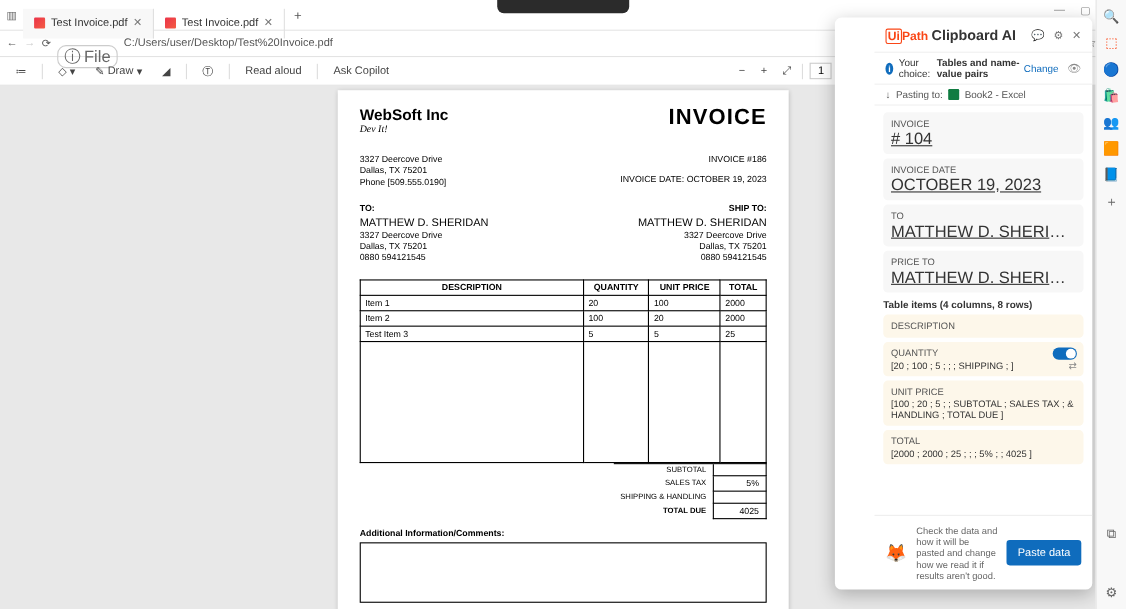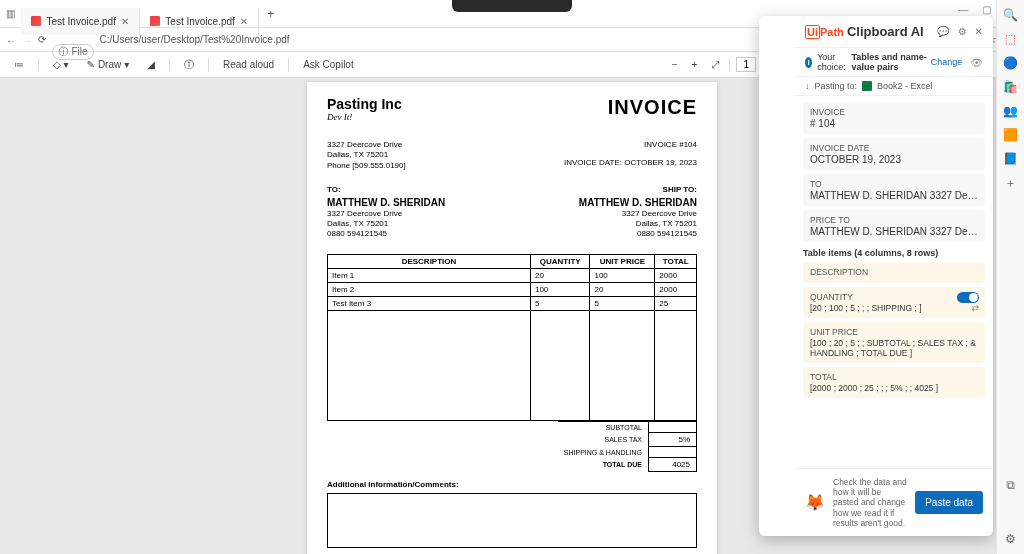--- a/index.html
+++ b/index.html
@@ -10,21 +10,21 @@
   .tab { display: flex; align-items: center; padding: 0 10px; height: 100%; border-right: 1px solid #e0e0e0; font-size: 10px; color: #333; min-width: 108px; gap:5px;margin-top:15px;}
   .tab-icon { width: 10px; height: 10px; background: linear-gradient(135deg, #eb3349, #f45c43); border-radius:1px;}
   .tab .close { margin-left: auto; color:#777; }
   .tab.active { background:#f8f8f8;}
   .new-tab { padding: 0 8px; color:#555; font-size:12px;}
   
   
   .url-bar { height: 24px; background:#fff; display:flex; align-items:center; padding:0 6px; gap:6px; border-bottom:1px solid #e0e0e0;}
   .url-bar .icon { color:#555; font-size:10px; }
   .url-text { font-size:10px; color:#555; flex:1;}
-  .file-pill { font-size:10px; border:1px solid #ccc; padding:0 5px; border-radius:8px; color:#666;margin-top:24px;}
+  .file-pill { font-size:15px; border:1px solid #ccc; padding:0 5px; border-radius:8px; color:#666;margin-top:24px;}
   .url-right { display:flex; gap:10px; color:#666; font-size:11px;}
   
   
   .pdf-toolbar { height:26px; background:#fff; display:flex; align-items:center; padding:0 10px; gap:10px; font-size:10px; color:#444; border-bottom:1px solid #e0e0e0;}
   .tb-sep { width:1px; height:14px; background:#ddd; }
   .tb-btn { padding:0 4px; cursor:pointer; display:flex; align-items:center; gap:3px;}
   .pdf-toolbar .mid { margin-left:300px; display:flex; align-items:center; gap:6px;}
   .page-input { width:20px; text-align:center; border:1px solid #ccc; font-size:10px; padding:1px;}
   
   
@@ -34,21 +34,21 @@
   .inv-header { display:flex; justify-content:space-between;}
   .inv-header .left .company { font-weight:bold; font-size:14px;}
   .inv-header .left .tagline { font-style:italic; font-size:9px;font-family:Liberation Serif, serif;}
   .inv-header .right .invoice-title { font-weight:bold; font-size:20px; letter-spacing:1px;}
   .inv-addr-row { display:flex; justify-content:space-between; margin-top:18px; font-size:8px; line-height:1.3;}
   .inv-addr-row .r { text-align:right;}
   
   .to-ship { display:flex; justify-content:space-between; margin-top:14px; font-size:8px; line-height:1.3;}
   .to-ship .r { text-align:right;}
   .to-ship .lbl { font-weight:bold;}
-  .to-ship .name { font-weight:bold; font-size:10px;}
+  .to-ship .name { font-weight:normal; font-size:10px;}
   
   .inv-table { width:100%; border-collapse:collapse; margin-top:14px; font-size:8px;}
   .inv-table th, .inv-table td { border:1px solid #000; padding:2px 4px;}
   .inv-table th { background:#fff; font-weight:bold; text-align:center;}
   .inv-table td.num { text-align:left;}
   .inv-table .empty td { height:110px; vertical-align:top;}
   
   .totals { font-size:8px; margin-top:0;}
   .totals table { border-collapse:collapse; float:right;}
   .totals td { border:1px solid #000; padding:2px 6px; text-align:right;}
@@ -74,21 +74,21 @@
   .panel-banner .bicon { width:11px; height:11px; background:#0f6cbd; color:#fff; border-radius:50%; font-size:8px; display:flex; align-items:center; justify-content:center; margin-right:5px; font-weight:bold;}
   .panel-banner .change { margin-left:auto; color:#0f6cbd; font-weight:500;}
   .panel-banner .eye { margin-left:8px; color:#888; font-size:10px;}
   
   .pasting-row { padding:4px 10px; font-size:9px; color:#555; display:flex; align-items:center; gap:5px; border-bottom:1px solid #f0f0f0;}
   .pasting-row .exicon { width:10px; height:10px; background:#107c41; border-radius:1px;}
   
   .panel-body { flex:1; overflow:auto; padding:6px 8px;}
   .card { background:#f7f7f7; border-radius:4px; padding:5px 7px; margin-bottom:4px; font-size:9px;}
   .card .c-label { color:#555; font-size:8.5px; margin-bottom:1px;}
-  .card .c-value { color:#333; font-size:10px; white-space:nowrap; overflow:hidden; text-overflow:ellipsis;}
+  .card .c-value { color:#333; font-size:15px; white-space:nowrap; overflow:hidden; text-overflow:ellipsis;text-decoration:underline;}
   
   .table-items-label { font-size:9px; font-weight:700; color:#333; margin:6px 0 4px;}
   
   .yellow-card { background:#fdf7ea; border-radius:4px; padding:5px 7px; margin-bottom:4px; font-size:9px; position:relative;}
   .yellow-card .yc-label { color:#555; font-size:8.5px; margin-bottom:1px;}
   .yellow-card .yc-value { color:#333; font-size:8.5px;}
   
   .toggle { position:absolute; right:6px; top:5px; width:22px; height:11px; background:#0f6cbd; border-radius:6px;}
   .toggle::after { content:""; position:absolute; right:1px; top:1px; width:9px; height:9px; background:#fff; border-radius:50%;}
   
@@ -161,35 +161,35 @@
     <span class="tb-sep"></span>
     <span class="tb-btn">↻</span>
     <span class="tb-btn">▤</span>
   </div>
 </div>
 
 <div class="content">
   <div class="pdf-page">
     <div class="inv-header">
       <div class="left">
-        <div class="company">Pasting Inc</div>
+        <div class="company">WebSoft Inc</div>
         <div class="tagline">Dev It!</div>
       </div>
       <div class="right">
         <div class="invoice-title">INVOICE</div>
       </div>
     </div>
     <div class="inv-addr-row">
       <div>
         <div>3327 Deercove Drive</div>
         <div>Dallas, TX 75201</div>
         <div>Phone [509.555.0190]</div>
       </div>
       <div class="r">
-        <div>INVOICE #104</div>
+        <div>INVOICE #186</div>
         <div style="height:8px"></div>
         <div>INVOICE DATE: OCTOBER 19, 2023</div>
       </div>
     </div>
     <div class="to-ship">
       <div>
         <div class="lbl">TO:</div>
         <div class="name">MATTHEW D. SHERIDAN</div>
         <div>3327 Deercove Drive</div>
         <div>Dallas, TX 75201</div>

